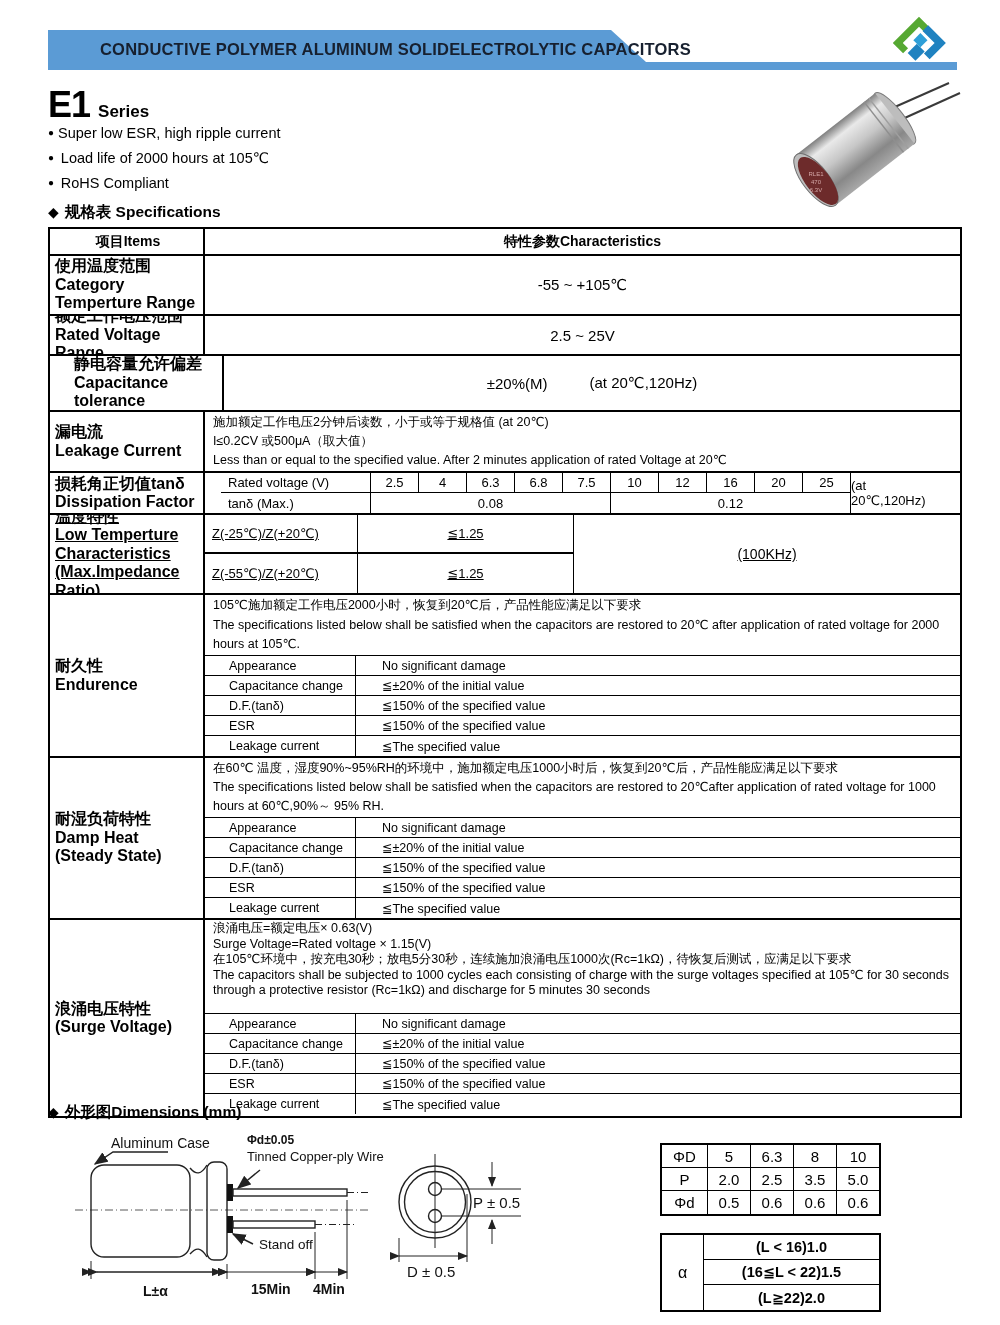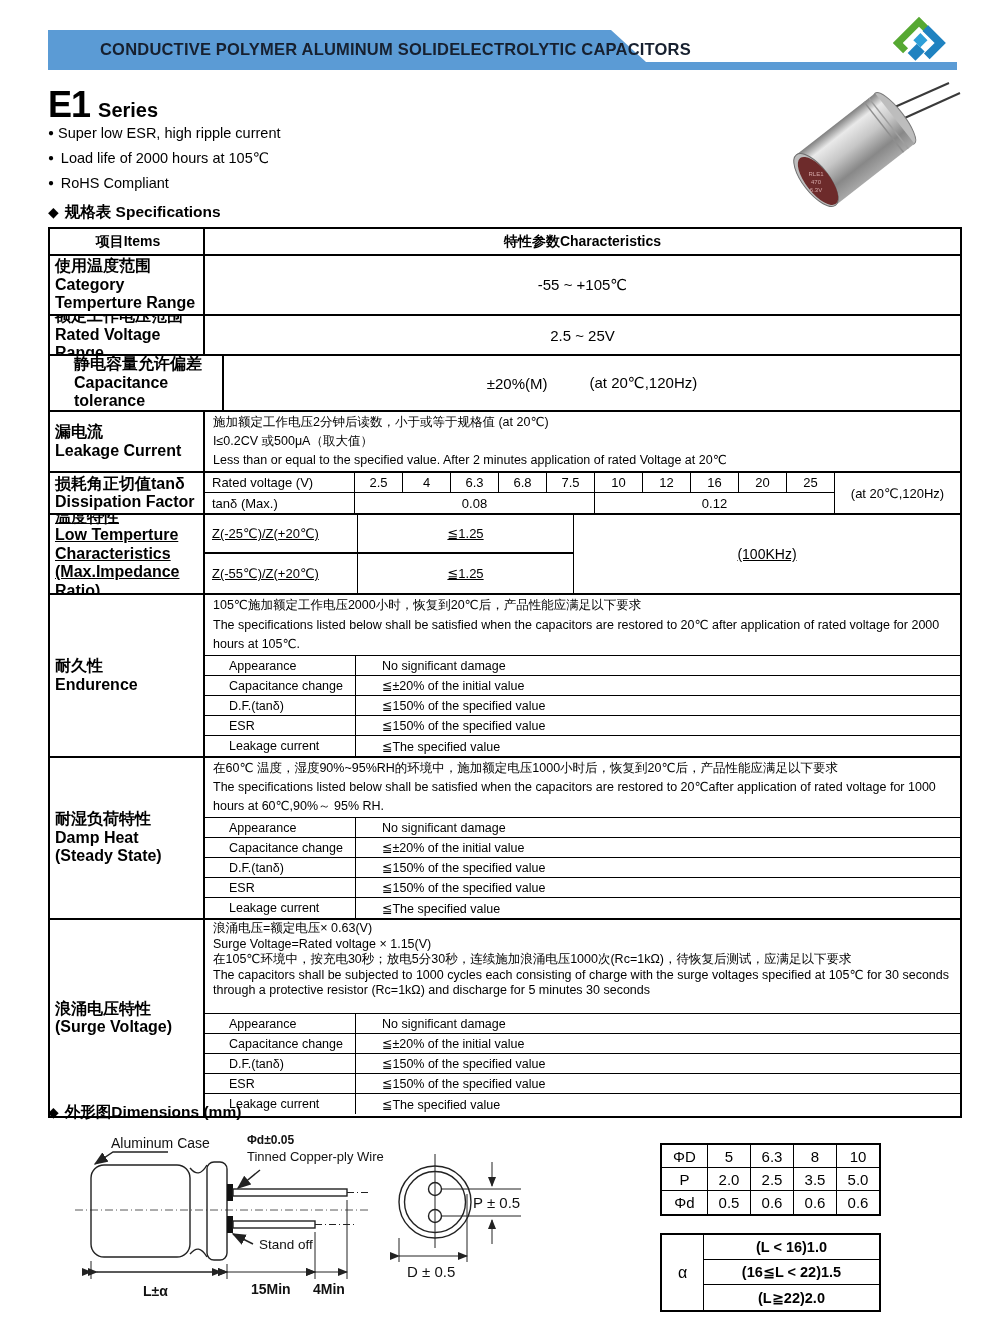--- a/index.html
+++ b/index.html
@@ -7,21 +7,21 @@
         font-family:"Liberation Sans","DejaVu Sans",sans-serif;color:#000;}
   svg text{font-family:"Liberation Sans","DejaVu Sans",sans-serif;}
 
   
   .banner-svg{position:absolute;left:0;top:0;}
   .banner-title{position:absolute;left:100px;top:40px;font-size:16.5px;font-weight:bold;color:#17202f;letter-spacing:.2px;}
 
   
   .series-line{position:absolute;left:48px;top:84px;}
   .series-big{font-size:36px;font-weight:bold;letter-spacing:-1px;}
-  .series-small{font-size:20px;font-weight:bold;margin-left:8px;}
+  .series-small{font-size:17px;font-weight:bold;margin-left:8px;}
   .features{position:absolute;left:48px;top:120px;}
   .feat{height:25px;font-size:14.5px;display:flex;align-items:center;}
   .feat .dot{font-size:10px;margin-right:4px;}
   .sec-head{position:absolute;font-size:15.5px;font-weight:bold;}
   .sec-head .dia{font-size:14px;margin-right:6px;}
 
   
   .spec{position:absolute;left:48px;top:227px;width:914px;border:2px solid #000;box-sizing:border-box;}
   .srow{display:flex;border-bottom:2px solid #000;box-sizing:border-box;overflow:hidden;}
   .srow:last-child{border-bottom:none;}
@@ -196,21 +196,21 @@
         <div>I≤0.2CV 或500μA（取大值）</div>
         <div>Less than or equal to the specified value. After 2 minutes application of rated Voltage  at  20℃</div>
       </div>
     </div>
 
     <div class="srow" style="height:42px;">
       <div class="slabel">
         <div>损耗角正切值tanδ</div>
         <div>Dissipation  Factor</div>
       </div>
-      <div class="sval" style="padding:0;">
+      <div class="sval" style="padding:16px;">
         <div class="dgrid">
           <div class="lleft">Rated   voltage (V)</div>
           <div>2.5</div>
           <div>4</div>
           <div>6.3</div>
           <div>6.8</div>
           <div>7.5</div>
           <div>10</div>
           <div>12</div>
           <div>16</div>

